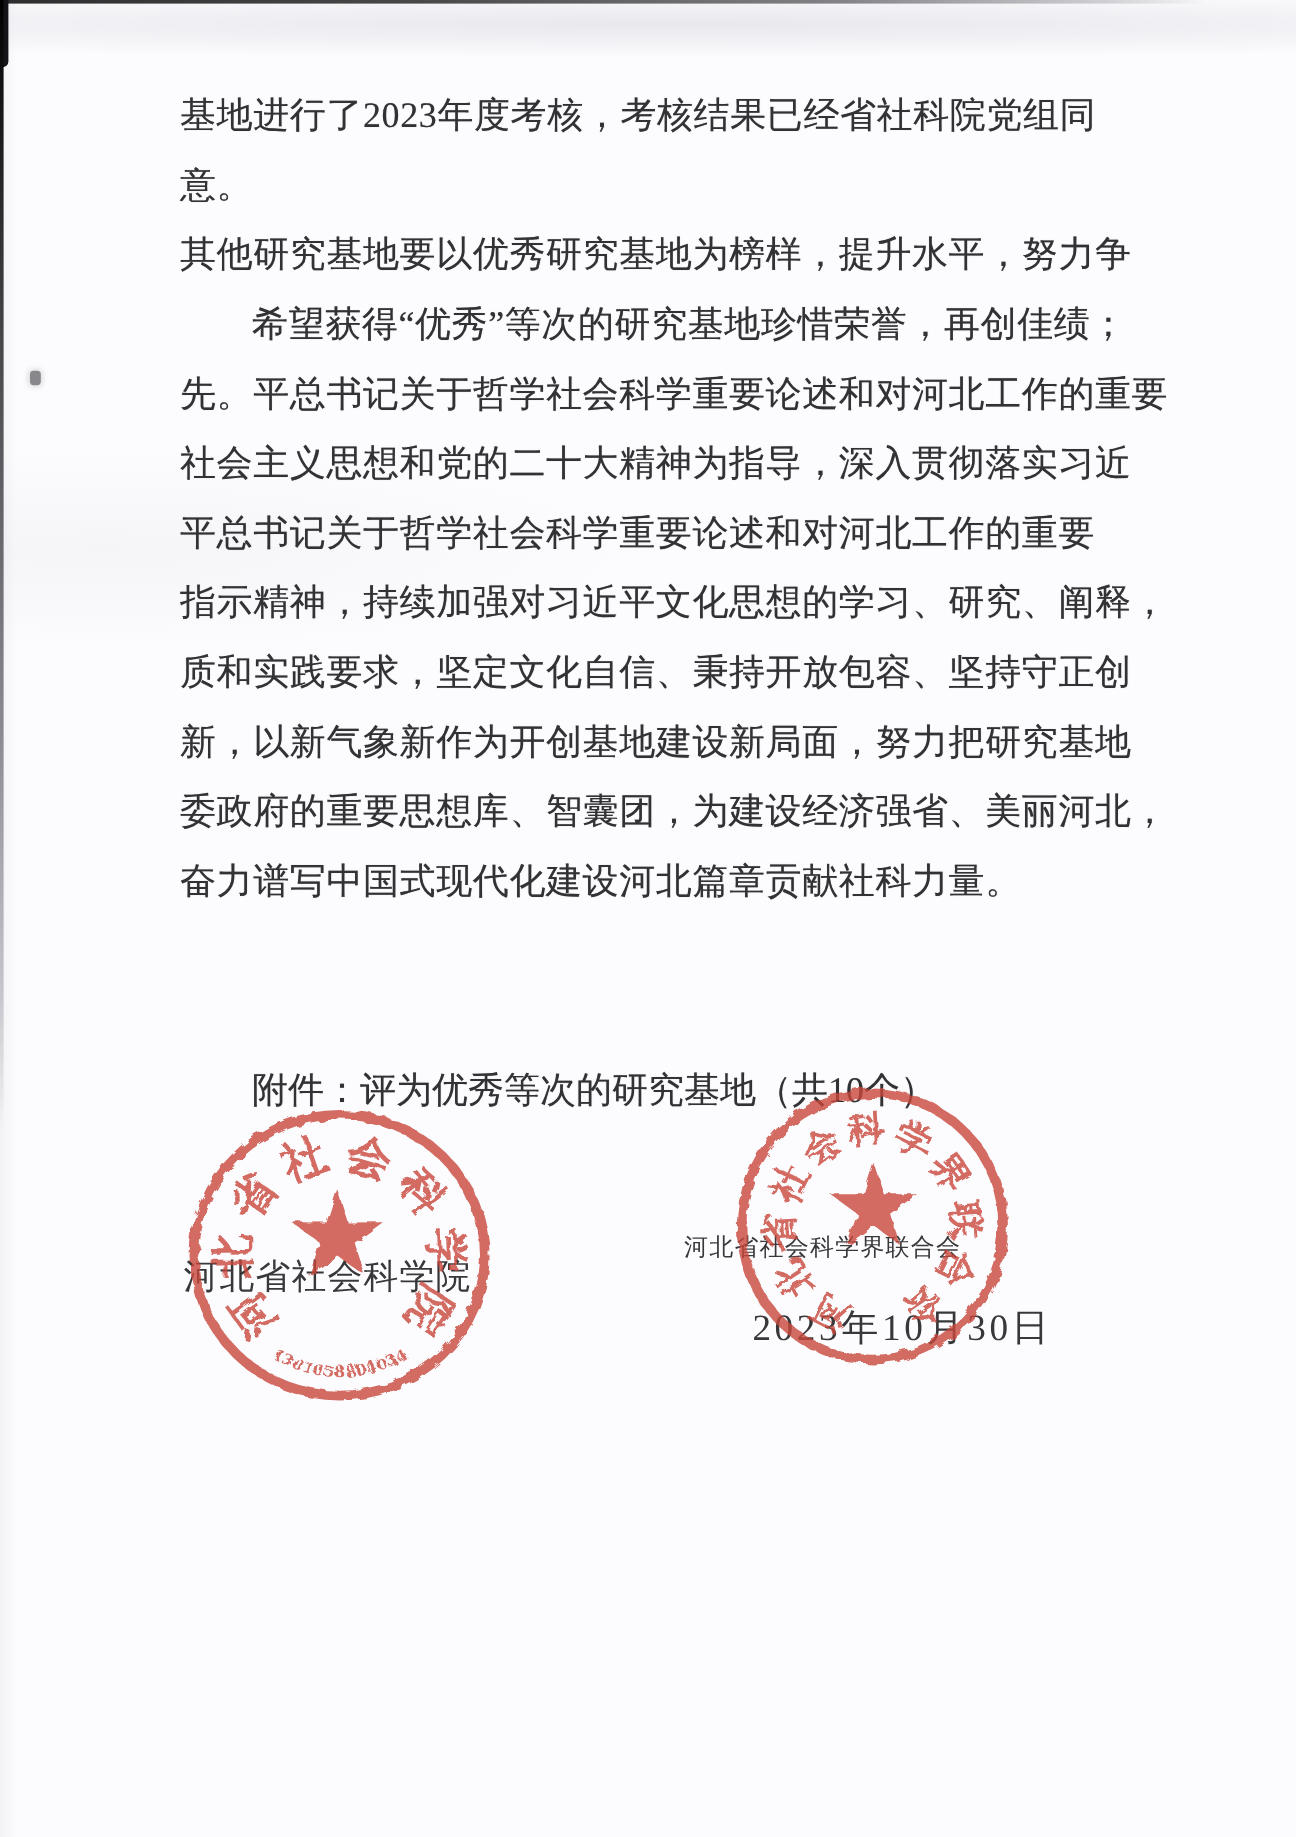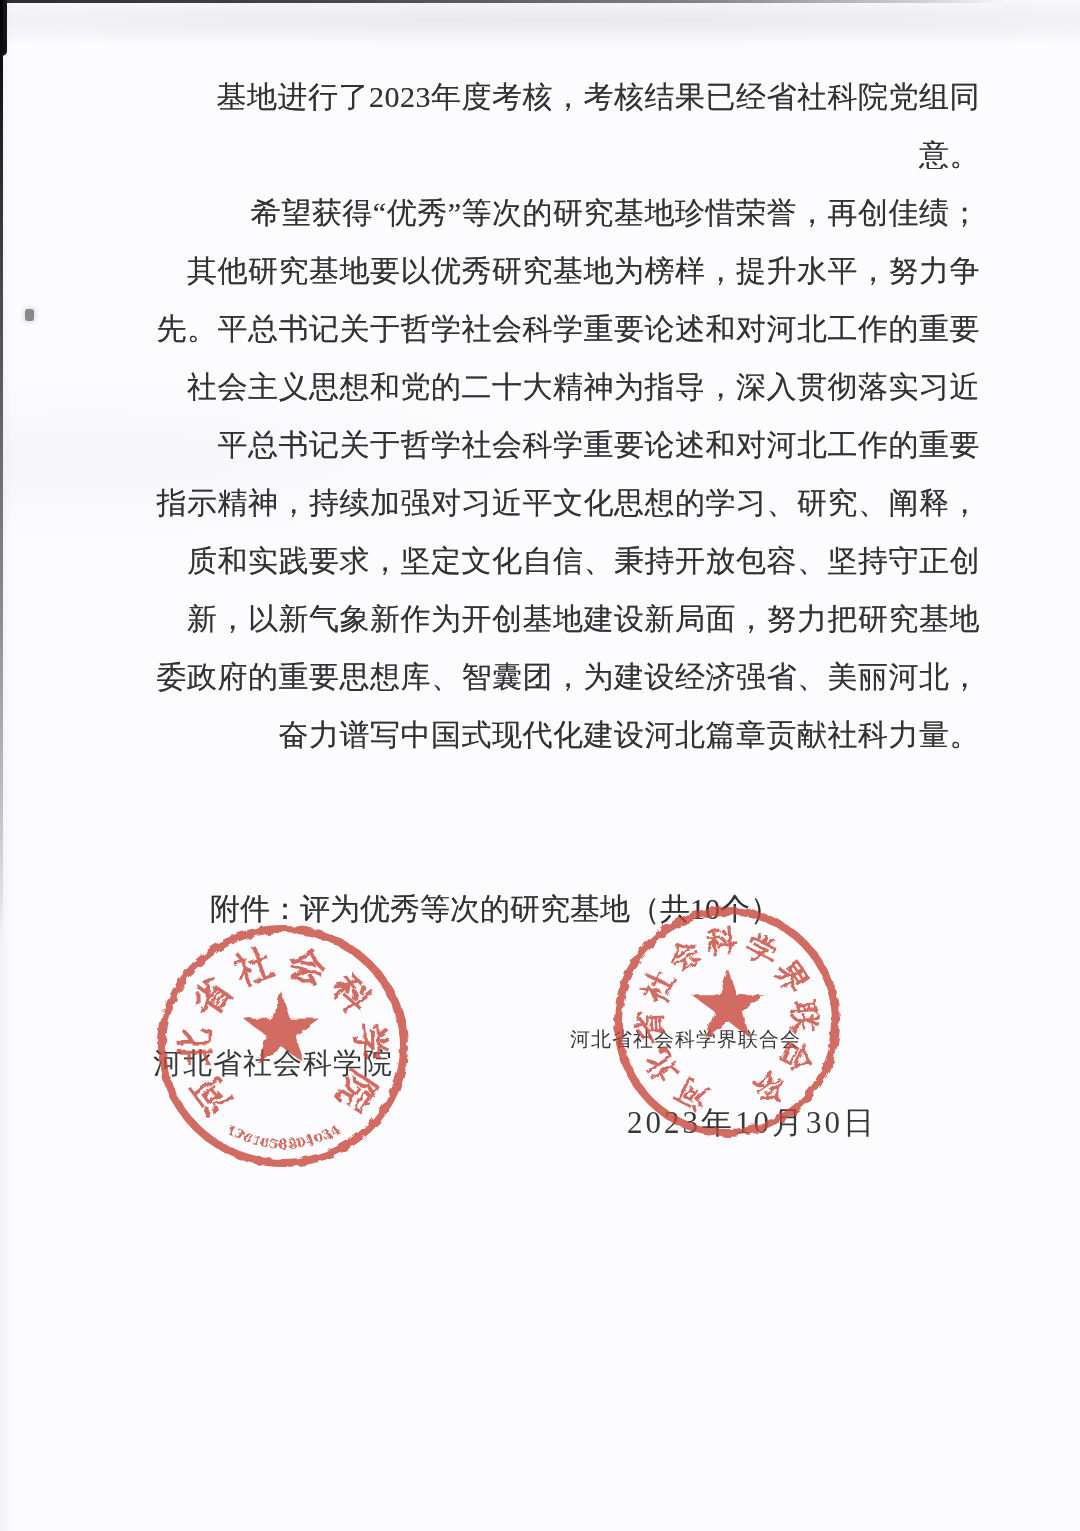--- a/index.html
+++ b/index.html
@@ -22,46 +22,46 @@
   .left-sliver{position:absolute;left:0;top:0;width:3px;height:940px;
     background:linear-gradient(#000,#45454a 30%,#8a8a90 65%,#c5c5cb 88%,rgba(255,255,255,0));}
   .speck{position:absolute;left:25px;top:309px;width:9px;height:12px;background:#6c6c70;
     border-radius:3px;opacity:.8;box-shadow:0 0 4px 2px rgba(150,150,155,.35);}
   
   .body-text{
     position:absolute;left:150px;top:68px;width:830px;
     font-size:30px;line-height:58px;letter-spacing:.5px;white-space:nowrap;
     color:#323234;text-shadow:0 0 .6px rgba(50,50,52,.55);
   }
-  .line{height:58px;text-align:right;}
+  .line{height:58px;}
   .indent{text-indent:2em;}
   .attachment{position:absolute;left:150px;top:880px;width:830px;height:58px;
     font-size:30px;line-height:58px;text-indent:2em;white-space:nowrap;
     color:#323234;text-shadow:0 0 .6px rgba(50,50,52,.55);}
   
   .signer-left{position:absolute;left:153px;top:1026px;font-size:29px;letter-spacing:1px;color:#38383a;margin-top:18px;}
   .signer-right{position:absolute;left:570px;top:1026px;font-size:20px;letter-spacing:1px;color:#38383a;}
-  .doc-date{position:absolute;left:627px;top:1086px;font-size:31px;letter-spacing:3px;color:#38383a;margin-top:16px;}
+  .doc-date{position:absolute;left:627px;top:1086px;font-size:31px;letter-spacing:3px;color:#38383a;}
   .seal-svg{position:absolute;pointer-events:none;}
 </style>
 </head>
 <body>
 
 <div class="page">
 
   <div class="top-edge"></div>
   <div class="left-wedge"></div>
   <div class="left-sliver"></div>
   <div class="speck"></div>
 
   <div class="body-text">
     <div class="line">基地进行了2023年度考核，考核结果已经省社科院党组同</div>
     <div class="line">意。</div>
+    <div class="line">其他研究基地要以优秀研究基地为榜样，提升水平，努力争</div>
     <div class="line indent">希望获得“优秀”等次的研究基地珍惜荣誉，再创佳绩；</div>
-    <div class="line">其他研究基地要以优秀研究基地为榜样，提升水平，努力争</div>
     <div class="line">先。平总书记关于哲学社会科学重要论述和对河北工作的重要</div>
     <div class="line">社会主义思想和党的二十大精神为指导，深入贯彻落实习近</div>
     <div class="line">平总书记关于哲学社会科学重要论述和对河北工作的重要</div>
     <div class="line">指示精神，持续加强对习近平文化思想的学习、研究、阐释，</div>
     <div class="line">质和实践要求，坚定文化自信、秉持开放包容、坚持守正创</div>
     <div class="line">新，以新气象新作为开创基地建设新局面，努力把研究基地</div>
     <div class="line">委政府的重要思想库、智囊团，为建设经济强省、美丽河北，</div>
     <div class="line">奋力谱写中国式现代化建设河北篇章贡献社科力量。</div>
   </div>
 

